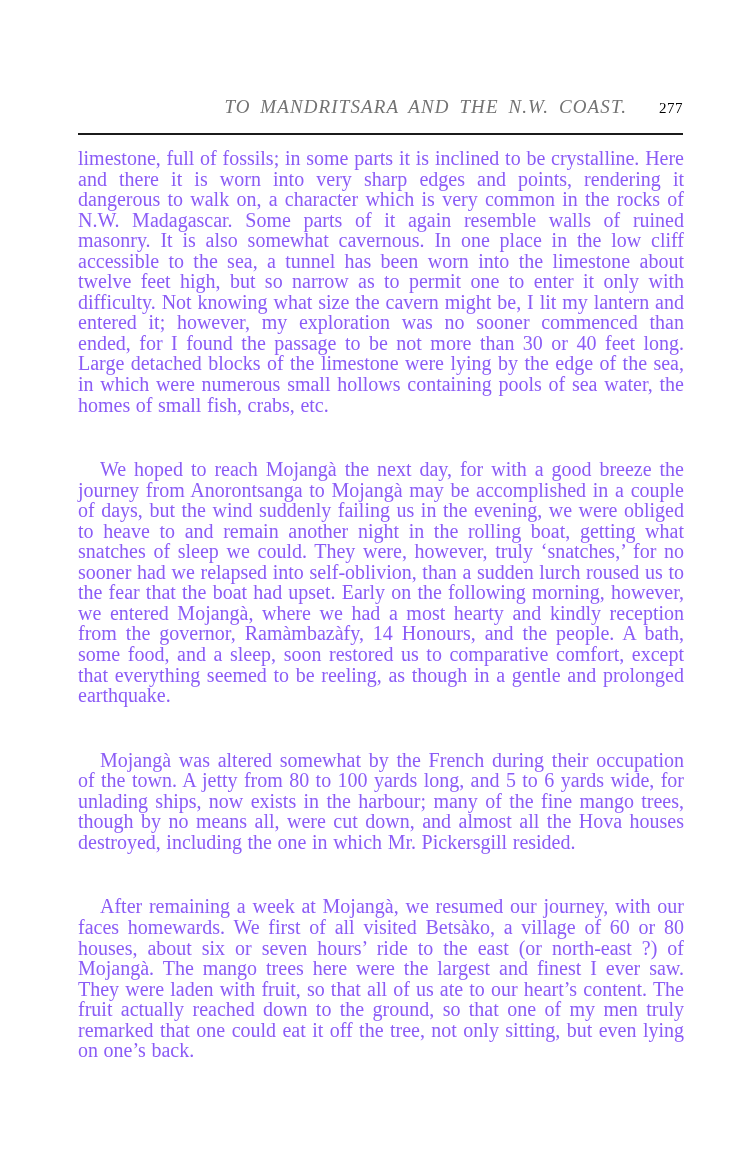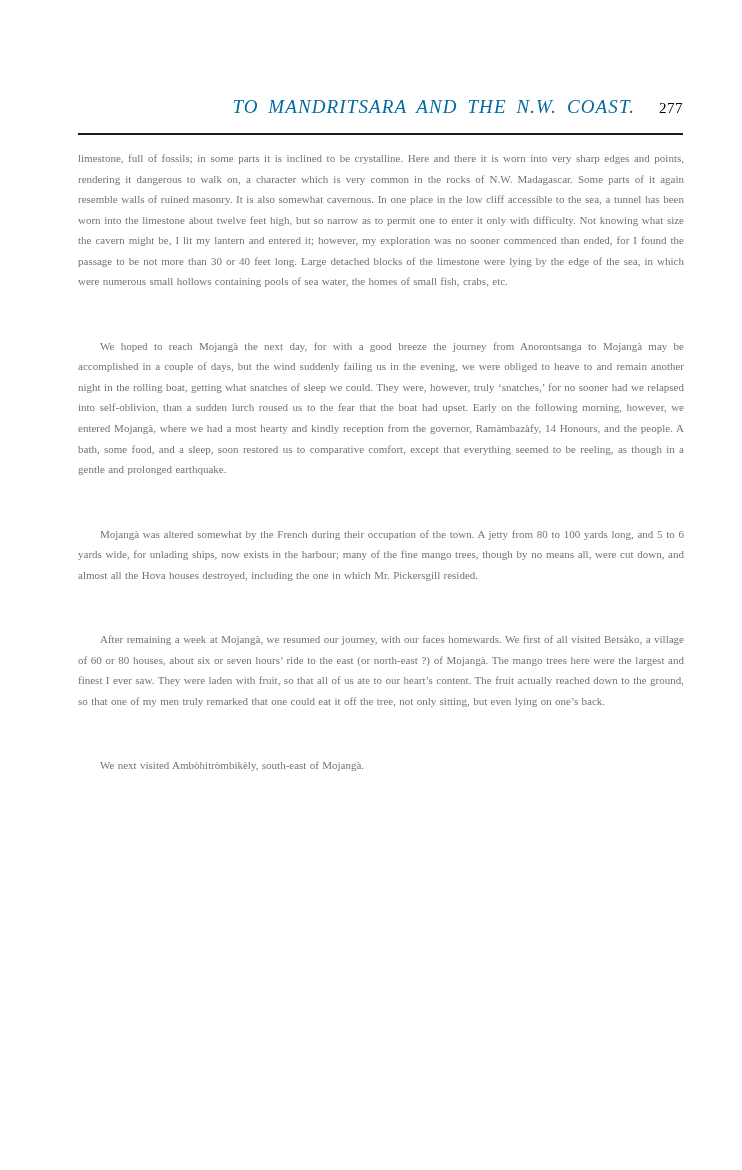--- a/index.html
+++ b/index.html
@@ -27,22 +27,22 @@
     display: flex;
     align-items: baseline;
     justify-content: flex-end;
   }
   .head-title {
     font-style: italic;
     font-size: 19px;
     letter-spacing: 1.1px;
     word-spacing: 4px;
     white-space: nowrap;
-    margin-right: 18px;
-    color: #0369a1;
+    margin-right: 26px;
+    color: #737373;
   }
   .head-folio {
     font-size: 15px;
     letter-spacing: 0.5px;
     color: #000000;
     min-width: 30px;
     text-align: right;
   }
   .head-rule {
     position: absolute;
@@ -55,27 +55,27 @@
 
   
   .body-block {
     position: absolute;
     left: 78px;
     top: 148px;
     width: 606px;
   }
   .para {
     margin: 0;
-    font-size: 11px;
+    font-size: 20px;
     line-height: 20.55px;
     text-align: justify;
     text-align-last: left;
     text-justify: inter-word;
     word-spacing: 0.6px;
-    color: #737373;
+    color: #8b5cf6;
     hyphens: none;
   }
   .para + .para {
     text-indent: 22px;
     margin-top: 44px;
   }
   .para.last {
     text-align: left;
   }
 </style>
@@ -88,16 +88,15 @@
     <span class="head-title">TO MANDRITSARA AND THE N.W. COAST.</span>
     <span class="head-folio">277</span>
   </div>
   <div class="head-rule"></div>
 
   <div class="body-block">
     <p class="para">limestone, full of fossils; in some parts it is inclined to be crystalline. Here and there it is worn into very sharp edges and points, rendering it dangerous to walk on, a character which is very common in the rocks of N.W. Madagascar. Some parts of it again resemble walls of ruined masonry. It is also somewhat cavernous. In one place in the low cliff accessible to the sea, a tunnel has been worn into the limestone about twelve feet high, but so narrow as to permit one to enter it only with difficulty. Not knowing what size the cavern might be, I lit my lantern and entered it; however, my exploration was no sooner commenced than ended, for I found the passage to be not more than 30 or 40 feet long. Large detached blocks of the limestone were lying by the edge of the sea, in which were numerous small hollows containing pools of sea water, the homes of small fish, crabs, etc.</p>
     <p class="para">We hoped to reach Mojangà the next day, for with a good breeze the journey from Anorontsanga to Mojangà may be accomplished in a couple of days, but the wind suddenly failing us in the evening, we were obliged to heave to and remain another night in the rolling boat, getting what snatches of sleep we could. They were, however, truly ‘snatches,’ for no sooner had we relapsed into self-oblivion, than a sudden lurch roused us to the fear that the boat had upset. Early on the following morning, however, we entered Mojangà, where we had a most hearty and kindly reception from the governor, Ramàmbazàfy, 14 Honours, and the people. A bath, some food, and a sleep, soon restored us to comparative comfort, except that everything seemed to be reeling, as though in a gentle and prolonged earthquake.</p>
     <p class="para">Mojangà was altered somewhat by the French during their occupation of the town. A jetty from 80 to 100 yards long, and 5 to 6 yards wide, for unlading ships, now exists in the harbour; many of the fine mango trees, though by no means all, were cut down, and almost all the Hova houses destroyed, including the one in which Mr. Pickersgill resided.</p>
     <p class="para">After remaining a week at Mojangà, we resumed our journey, with our faces homewards. We first of all visited Betsàko, a village of 60 or 80 houses, about six or seven hours’ ride to the east (or north-east ?) of Mojangà. The mango trees here were the largest and finest I ever saw. They were laden with fruit, so that all of us ate to our heart’s content. The fruit actually reached down to the ground, so that one of my men truly remarked that one could eat it off the tree, not only sitting, but even lying on one’s back.</p>
-    <p class="para last">We next visited Ambòhitròmbikèly, south-east of Mojangà.</p>
   </div>
 
 </div>
 
 </body></html>

